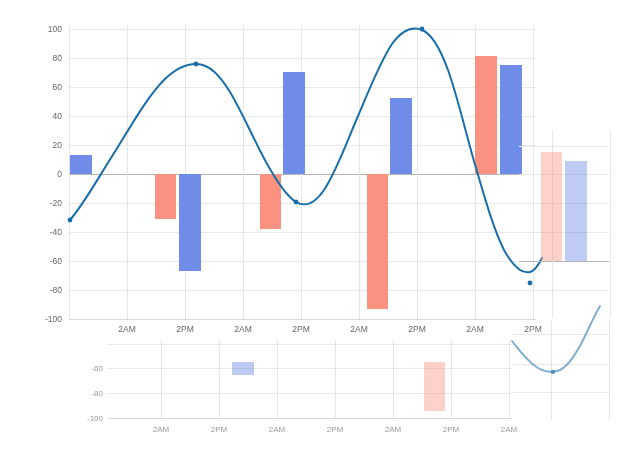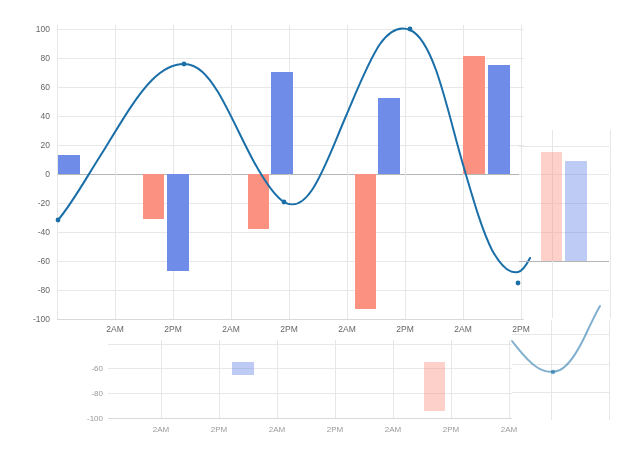--- a/index.html
+++ b/index.html
@@ -55,21 +55,21 @@
     stroke-linejoin: round;
   }
   .marker { fill: #1a6fa8; }
   .marker-faded { fill: #1a6fa8; opacity: 0.6; }
 </style>
 </head>
 <body>
 
 <div id="root">
 
-  <div class="panel" style="left:12px;top:0;width:520px;height:340px;">
+  <div class="panel" style="left:0;top:0;width:520px;height:340px;padding-left:24px;">
     <svg width="520" height="340" viewBox="0 0 520 340">
 
       <g>
         <line class="gridline" x1="45" y1="29" x2="512" y2="29"></line>
         <line class="gridline" x1="45" y1="58" x2="512" y2="58"></line>
         <line class="gridline" x1="45" y1="87" x2="512" y2="87"></line>
         <line class="gridline" x1="45" y1="116" x2="512" y2="116"></line>
         <line class="gridline" x1="45" y1="145" x2="512" y2="145"></line>
         <line class="zeroline" x1="45" y1="174" x2="512" y2="174"></line>
         <line class="gridline" x1="45" y1="203" x2="512" y2="203"></line>

